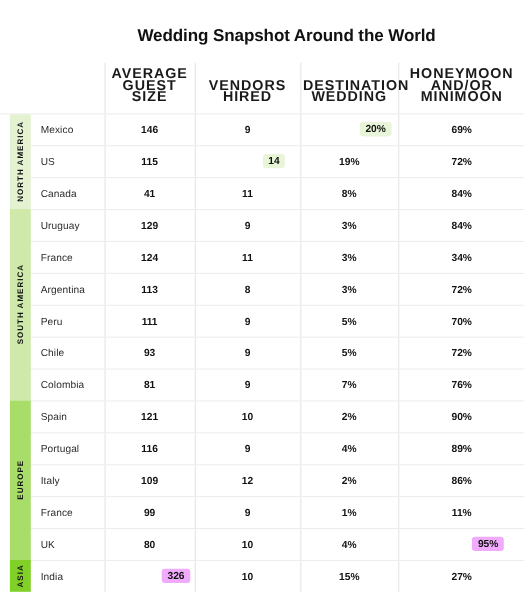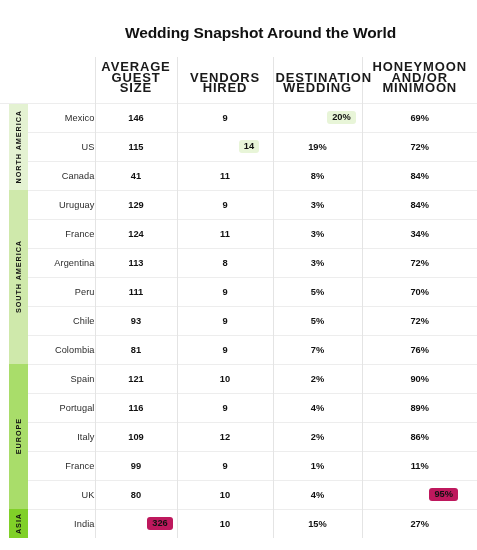--- a/index.html
+++ b/index.html
@@ -82,21 +82,21 @@
     font-weight: bold;
     text-align: center;
     color: #111111;
     border-top: 1px solid #ededed;
     padding: 0;
     vertical-align: middle;
   }
   tbody tr:first-child td { border-top: 1px solid #ededed; }
 
   td.country {
-    text-align: right;
+    text-align: left;
     font-weight: normal;
     font-size: 9.2px;
     color: #2b2b2b;
     padding-left: 9px;
     letter-spacing: 0.1px;
   }
 
   
   td.region-band {
     border-top: 0;
@@ -127,21 +127,21 @@
 
   
   .pill {
     display: inline-block;
     padding: 2px 5px 2.5px 5px;
     border-radius: 3px;
     line-height: 1;
     margin-left: 48px;
   }
   .pill.light { background: #e8f5d8; }
-  .pill.bright { background: #be185d; text-align: right; }
+  .pill.bright { background: #f0abfc; text-align: right; }
 </style>
 </head>
 <body>
 
 <div class="page">
 
   <div class="title">Wedding Snapshot Around the World</div>
 
   <div class="table-wrap">
     <table class="matrix">

